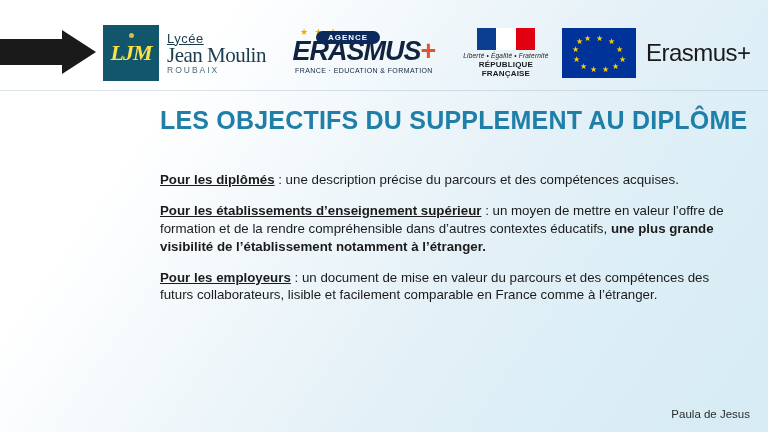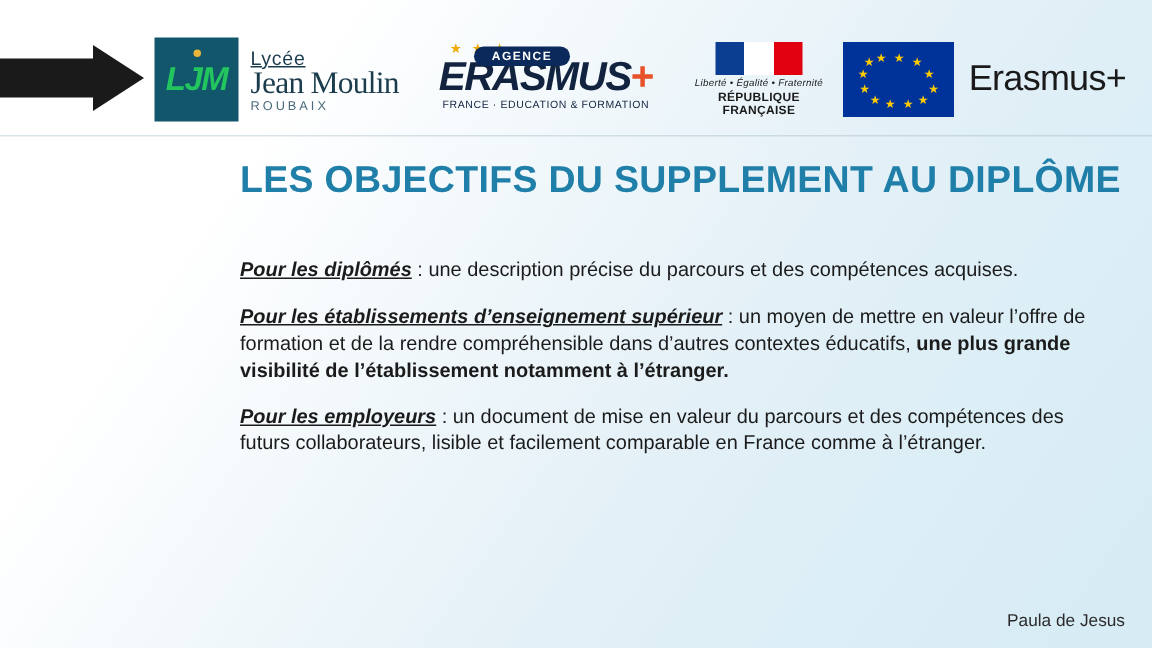--- a/index.html
+++ b/index.html
@@ -104,26 +104,26 @@
   
   .ljm {
     width: 56px; height: 56px;
     background: #12566b;
     display: flex;
     align-items: center;
     justify-content: center;
     position: relative;
   }
   .ljm .glyph {
-    color: #22c55e;
+    color: #fde047;
     font-size: 22px;
     font-style: italic;
     font-weight: bold;
     letter-spacing: -1px;
-    font-family: Liberation Sans, sans-serif;
+    font-family: Liberation Serif, serif;
     text-align: right;
   }
   .ljm .dot {
     position: absolute;
     top: 8px; left: 26px;
     width: 5px; height: 5px;
     background: #e8b53a;
     border-radius: 50%;
   }
   .lycee-text {
@@ -273,21 +273,20 @@
     left: 160px; top: 158px;
     width: 580px;
     color: #1b1b1b;
     font-size: 13.3px;
     line-height: 1.33;
   }
   .para { margin-bottom: 11px; }
   .lead {
     text-decoration: underline;
     font-weight: bold;
-    font-style: italic;
   }
   .strong { font-weight: bold; }
 
   .author {
     position: absolute;
     right: 18px; bottom: 12px;
     font-size: 11.5px;
     color: #2b2b2b;
   }
 </style>

